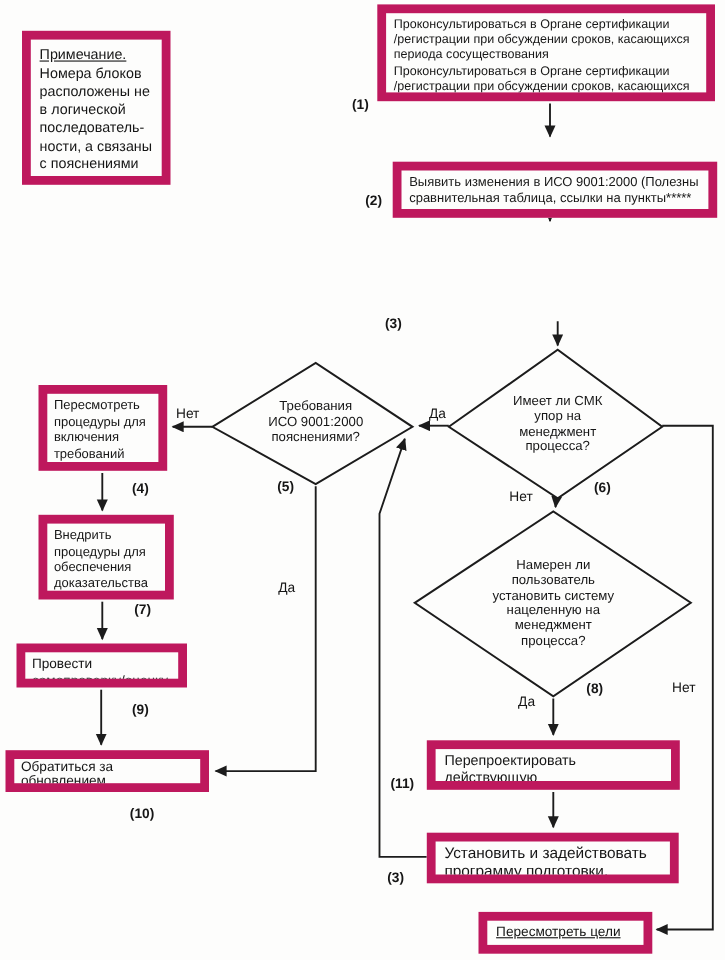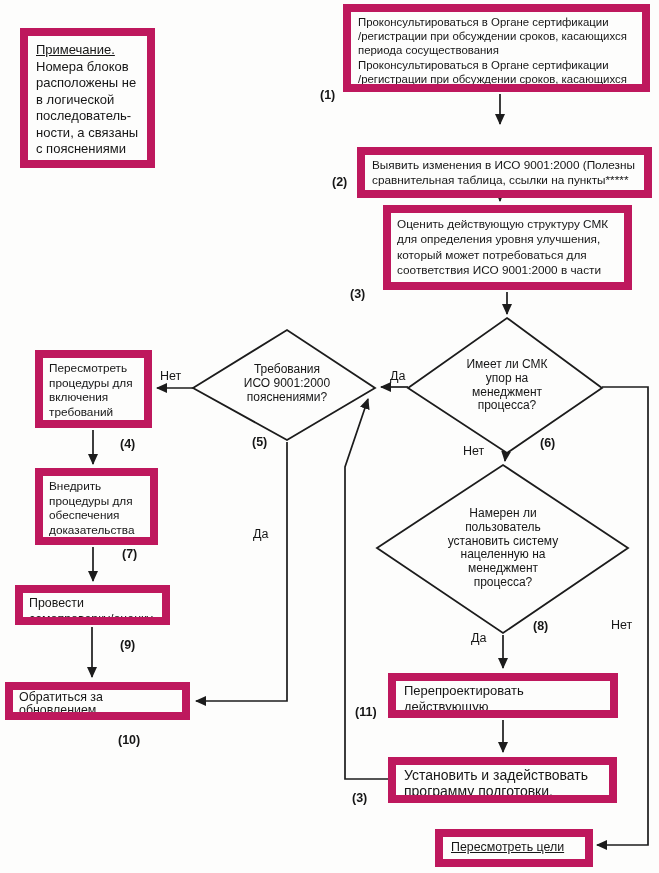--- a/index.html
+++ b/index.html
@@ -65,25 +65,20 @@
 
   <div class="box" style="left:343px;top:4px;width:307px;height:88px;font-size:11.4px;line-height:14.2px;padding:3px 7px;">Проконсультироваться в Органе сертификации
 /регистрации при обсуждении сроков, касающихся
 периода сосуществования
 Проконсультироваться в Органе сертификации
 /регистрации при обсуждении сроков, касающихся
 периода сосуществования</div>
   <div class="box" style="left:357px;top:128px;width:295px;height:51px;line-height:15.3px;padding:3px 7px;margin-top:19px;">Выявить изменения в ИСО 9001:2000 (Полезны
 сравнительная таблица, ссылки на пункты*****
 Руководства по планомерному переходу)</div>
-  <div class="box" style="left:383px;top:205px;width:249px;height:85px;line-height:15.3px;">Оценить действующую структуру СМК
-для определения уровня улучшения,
-который может потребоваться для
-соответствия ИСО 9001:2000 в части
-упора на менеджмент процесса</div>
   <div class="box" style="left:35px;top:350px;width:117px;height:78px;line-height:14.6px;padding:3px 6px;">Пересмотреть
 процедуры для
 включения
 требований
 ИСО 9001:2000</div>
   <div class="box" style="left:35px;top:468px;width:123px;height:77px;line-height:14.6px;padding:3px 6px;">Внедрить
 процедуры для
 обеспечения
 доказательства о
 соответствии</div>

